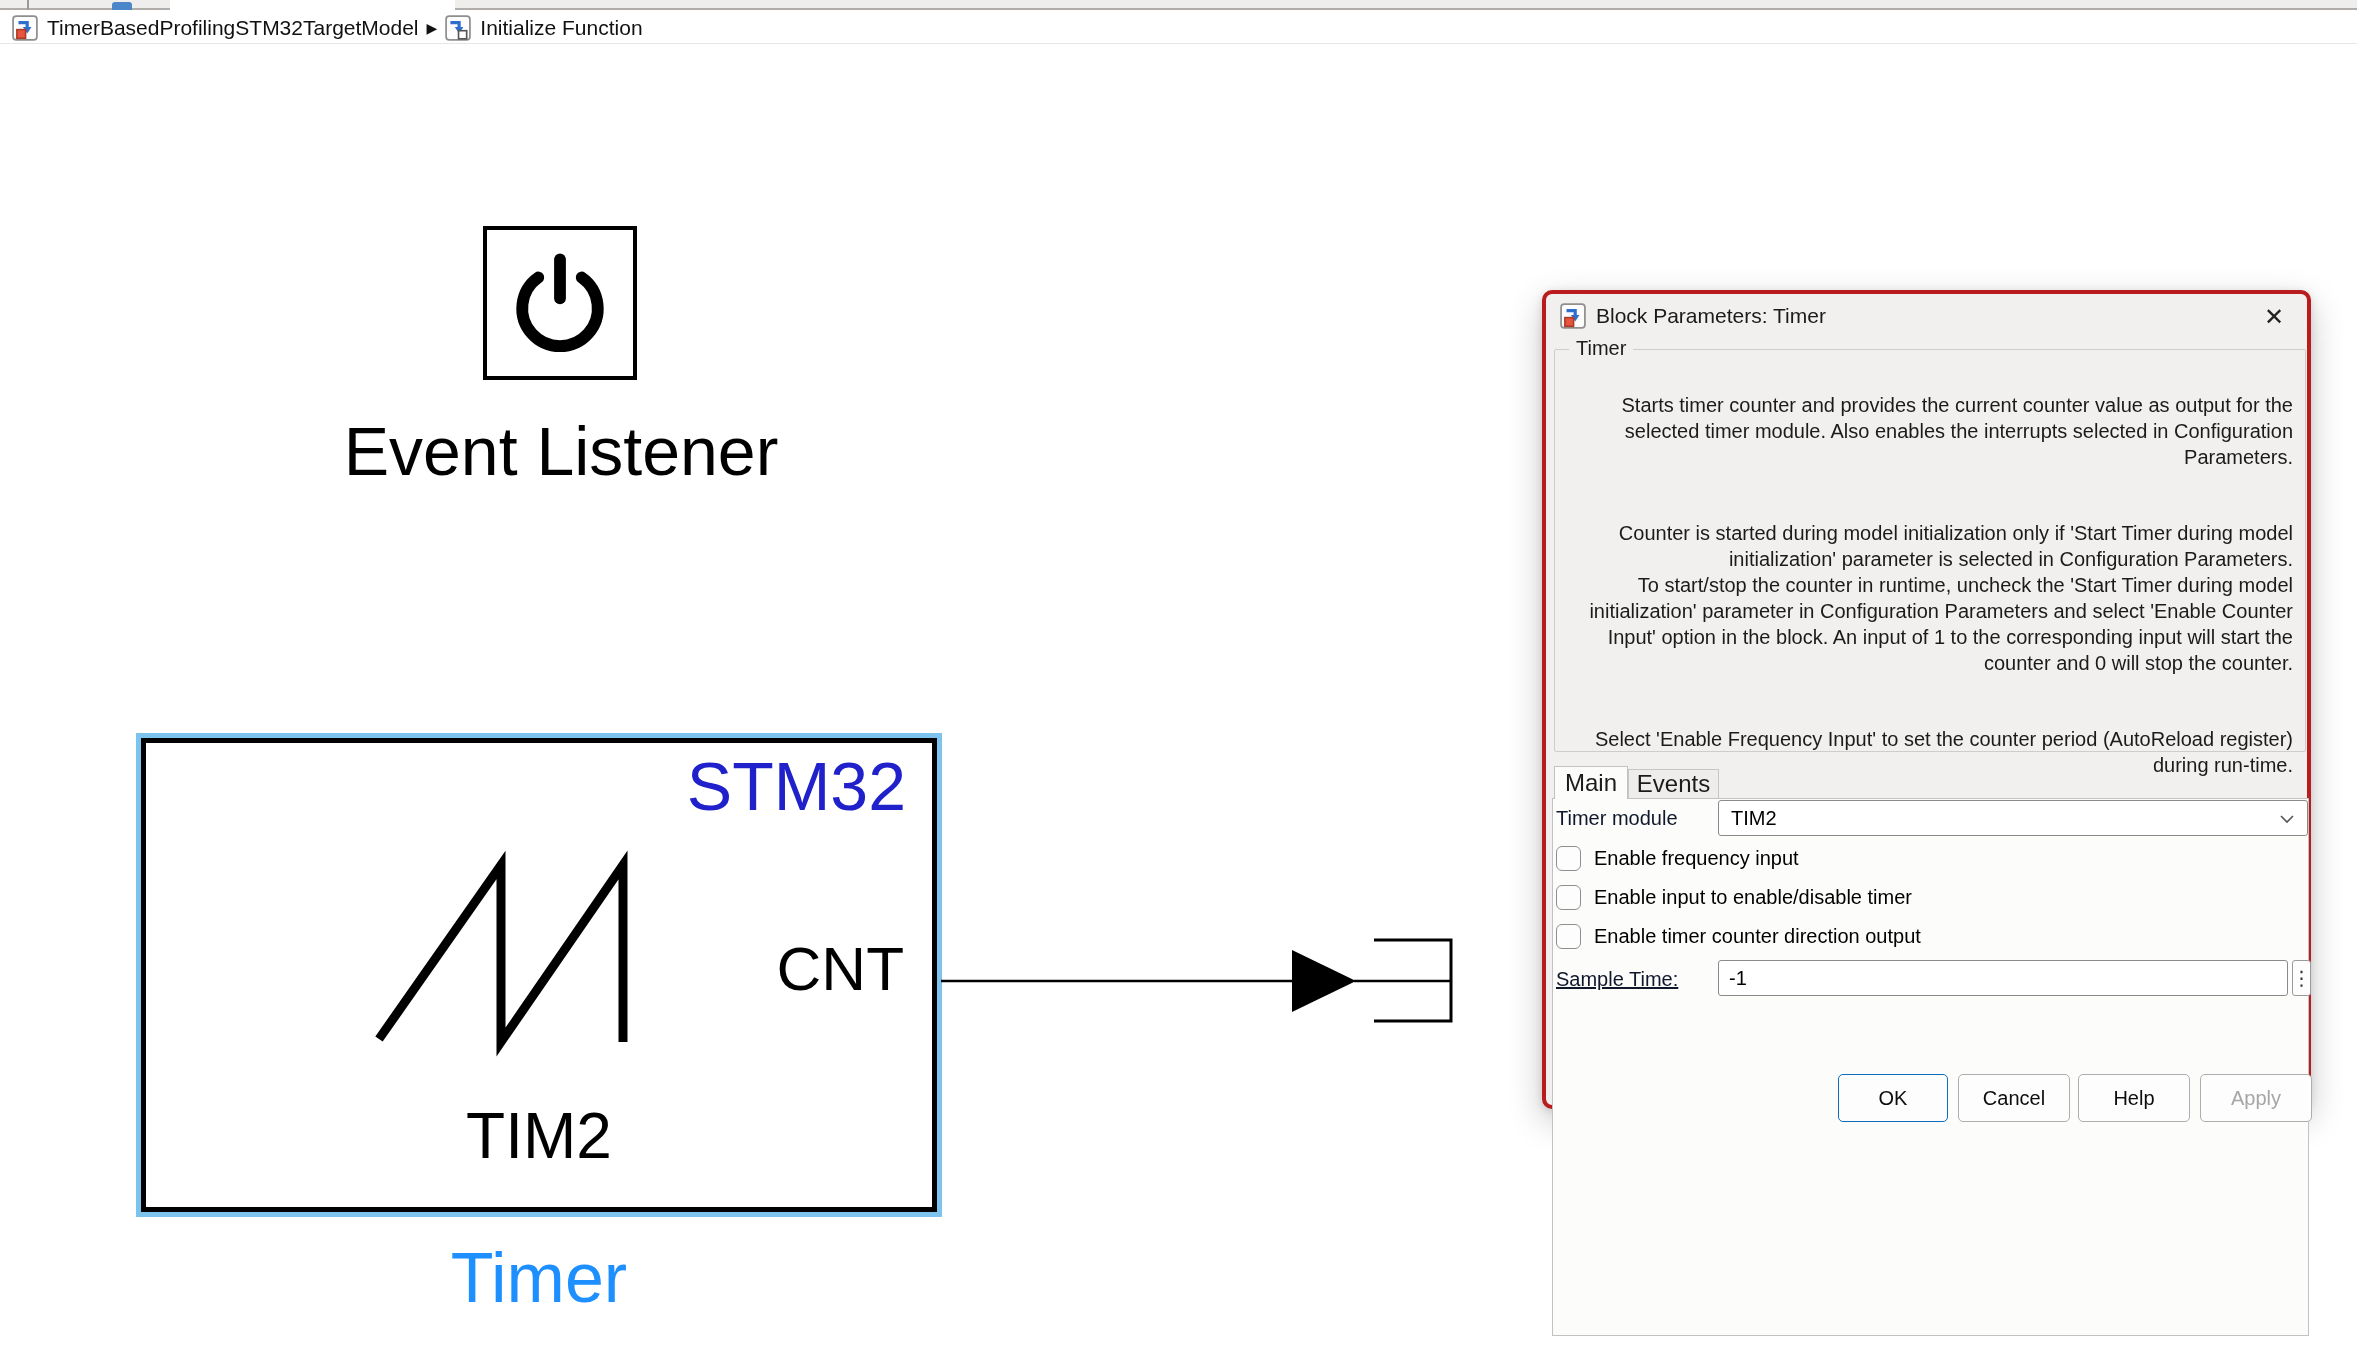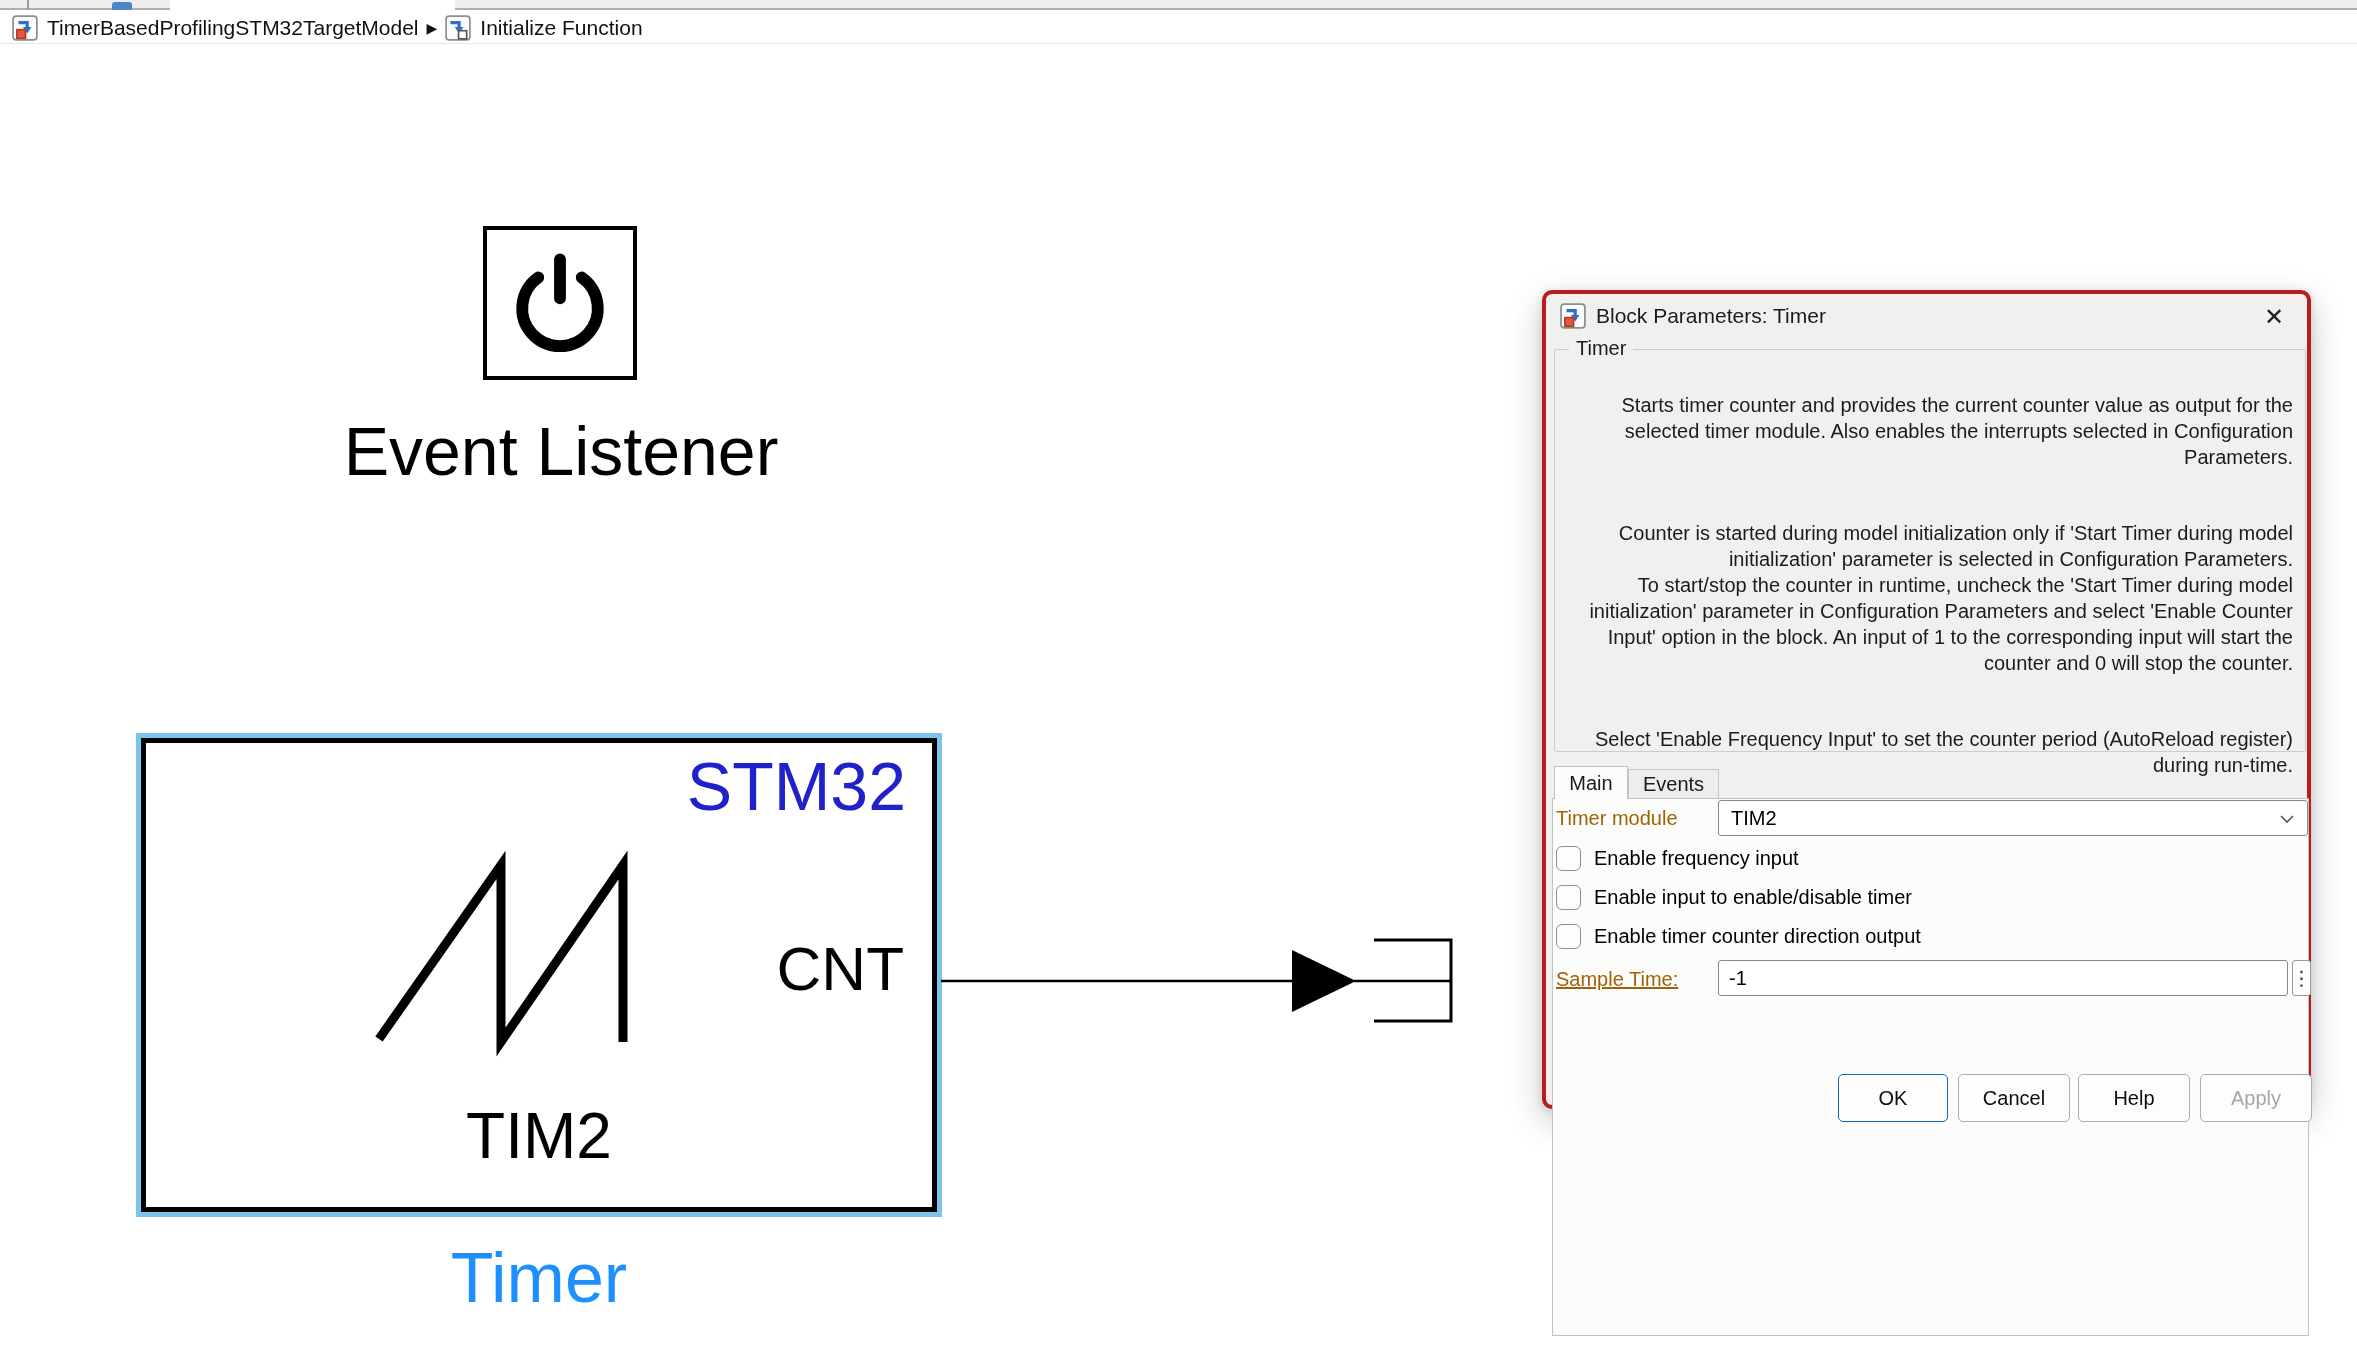--- a/index.html
+++ b/index.html
@@ -51,30 +51,30 @@
                   font-size: 24px; font-weight: 300; color: #222; cursor: pointer; }
 
   .groupbox { position: absolute; left: 8px; top: 55px; width: 752px; height: 403px;
               border: 1px solid #cfcdca; border-radius: 2px; }
   .groupbox .legend { position: absolute; left: 14px; top: -13px; padding: 0 7px;
                       background: #f1f0ee; font-size: 20px; color: #1b1b1b; }
   .groupbox .desc { position: absolute; left: 12px; top: 16px; width: 726px;
                     font-size: 20px; line-height: 26px; color: #1b1b1b; white-space: pre-line; text-align: right; }
   .groupbox .desc .para { margin-bottom: 24px; }
 
-  .tab { position: absolute; font-size: 20px; color: #1b1b1b; text-align: center;
+  .tab { position: absolute; font-size: 24px; color: #1b1b1b; text-align: center;
          display: flex; align-items: center; justify-content: center; cursor: pointer; }
   .tab-main { left: 8px; top: 472px; width: 74px; height: 33px; background: #fcfcfb;
               border: 1px solid #c2c2c2; border-bottom: none; z-index: 3; }
   .tab-events { left: 82px; top: 475px; width: 91px; height: 29px; background: #eeedeb;
                 border: 1px solid #c6c6c6; border-bottom: none; z-index: 1; }
   .tab-pane { position: absolute; left: 6px; top: 504px; width: 757px; height: 538px;
               background: #fcfcfb; border: 1px solid #c2c2c2; z-index: 0; }
 
-  .form-label { position: absolute; font-size: 20px; color: #a16207; }
+  .form-label { position: absolute; font-size: 20px; color: #0f172a; }
   .combo { position: absolute; left: 172px; top: 506px; width: 590px; height: 36px; z-index: 4;
            background: #ffffff; border: 1px solid #8a8a8a; border-radius: 3px;
            display: flex; align-items: center; padding: 0 12px; font-size: 20px; color: #000; cursor: pointer; }
   .combo .chev { position: absolute; right: 12px; top: 13px; }
 
   .cb-row { position: absolute; left: 10px; display: flex; align-items: center; gap: 13px; z-index: 4; }
   .checkbox { width: 25px; height: 25px; background: #fdfdfd; border: 1.5px solid #8f8f8f;
               border-radius: 6px; cursor: pointer; flex: none; }
   .cb-label { font-size: 20px; color: #000; }
 

